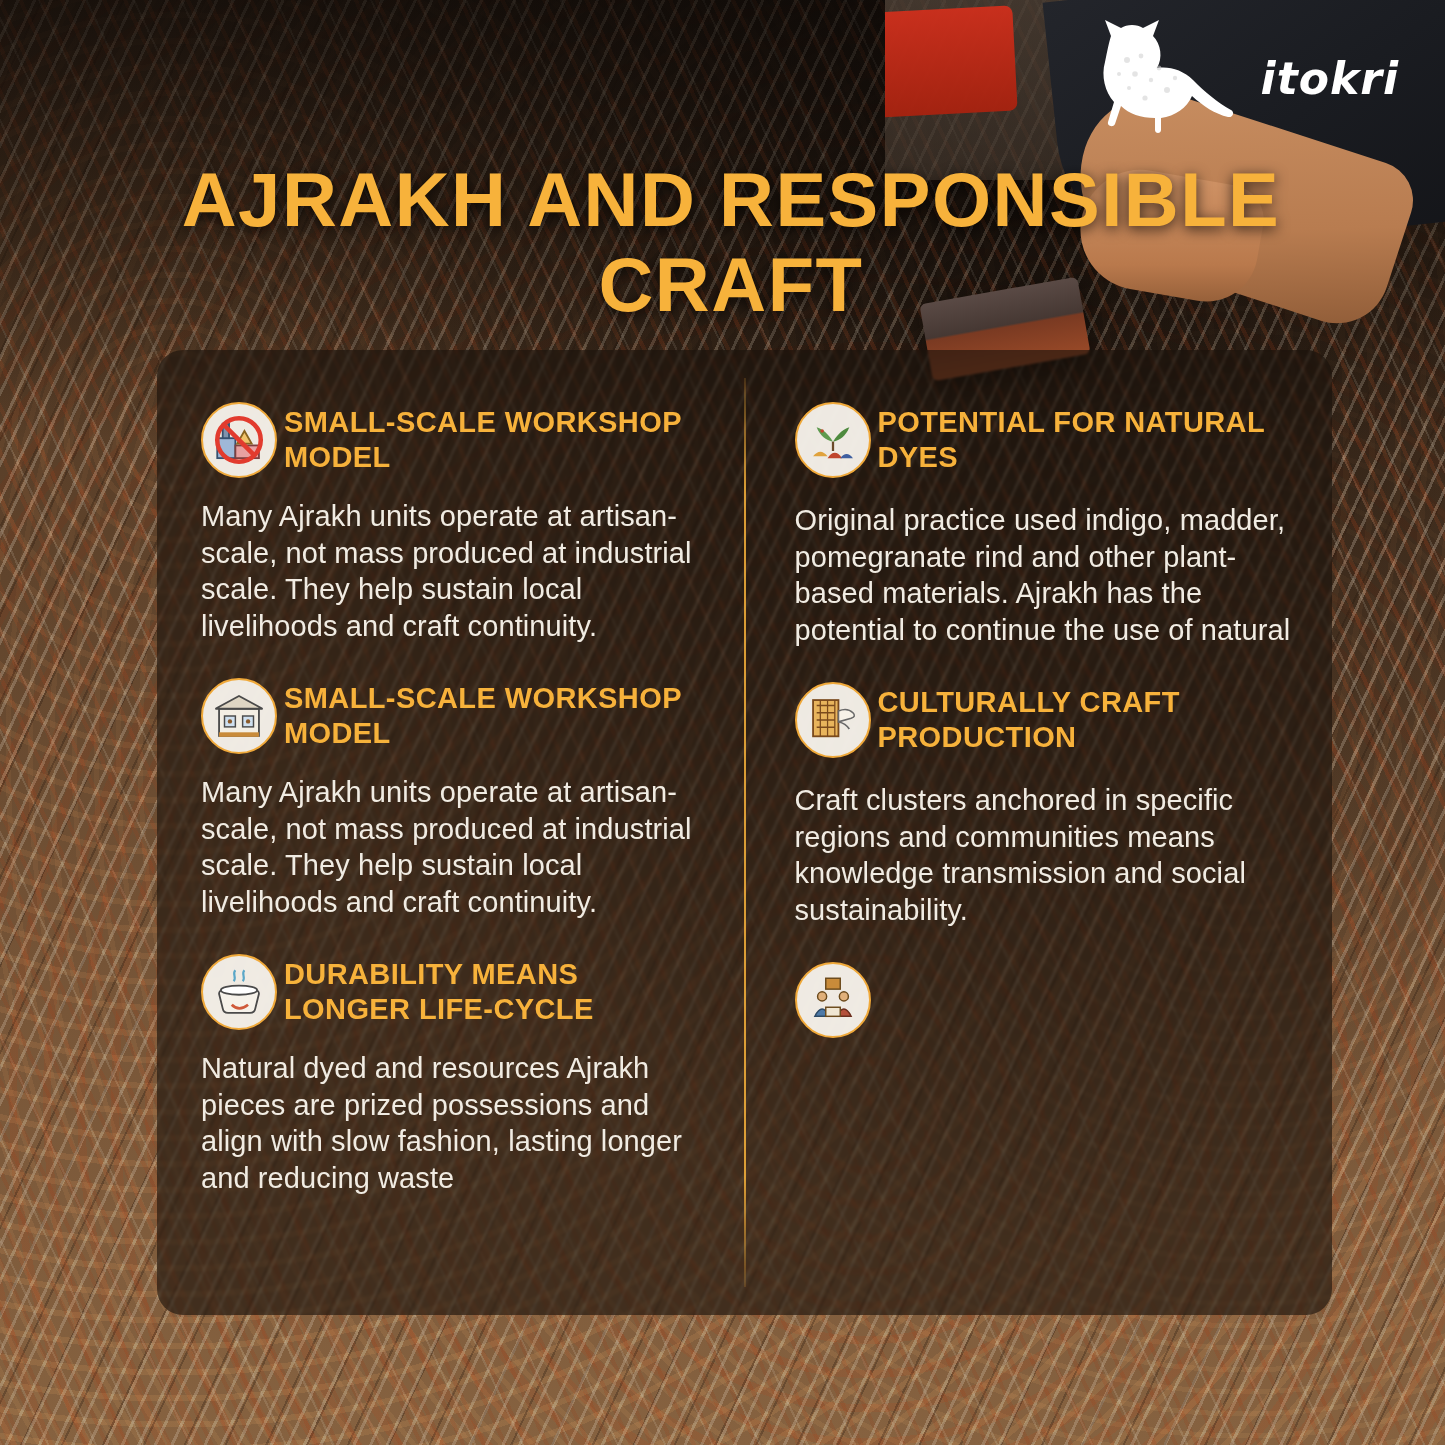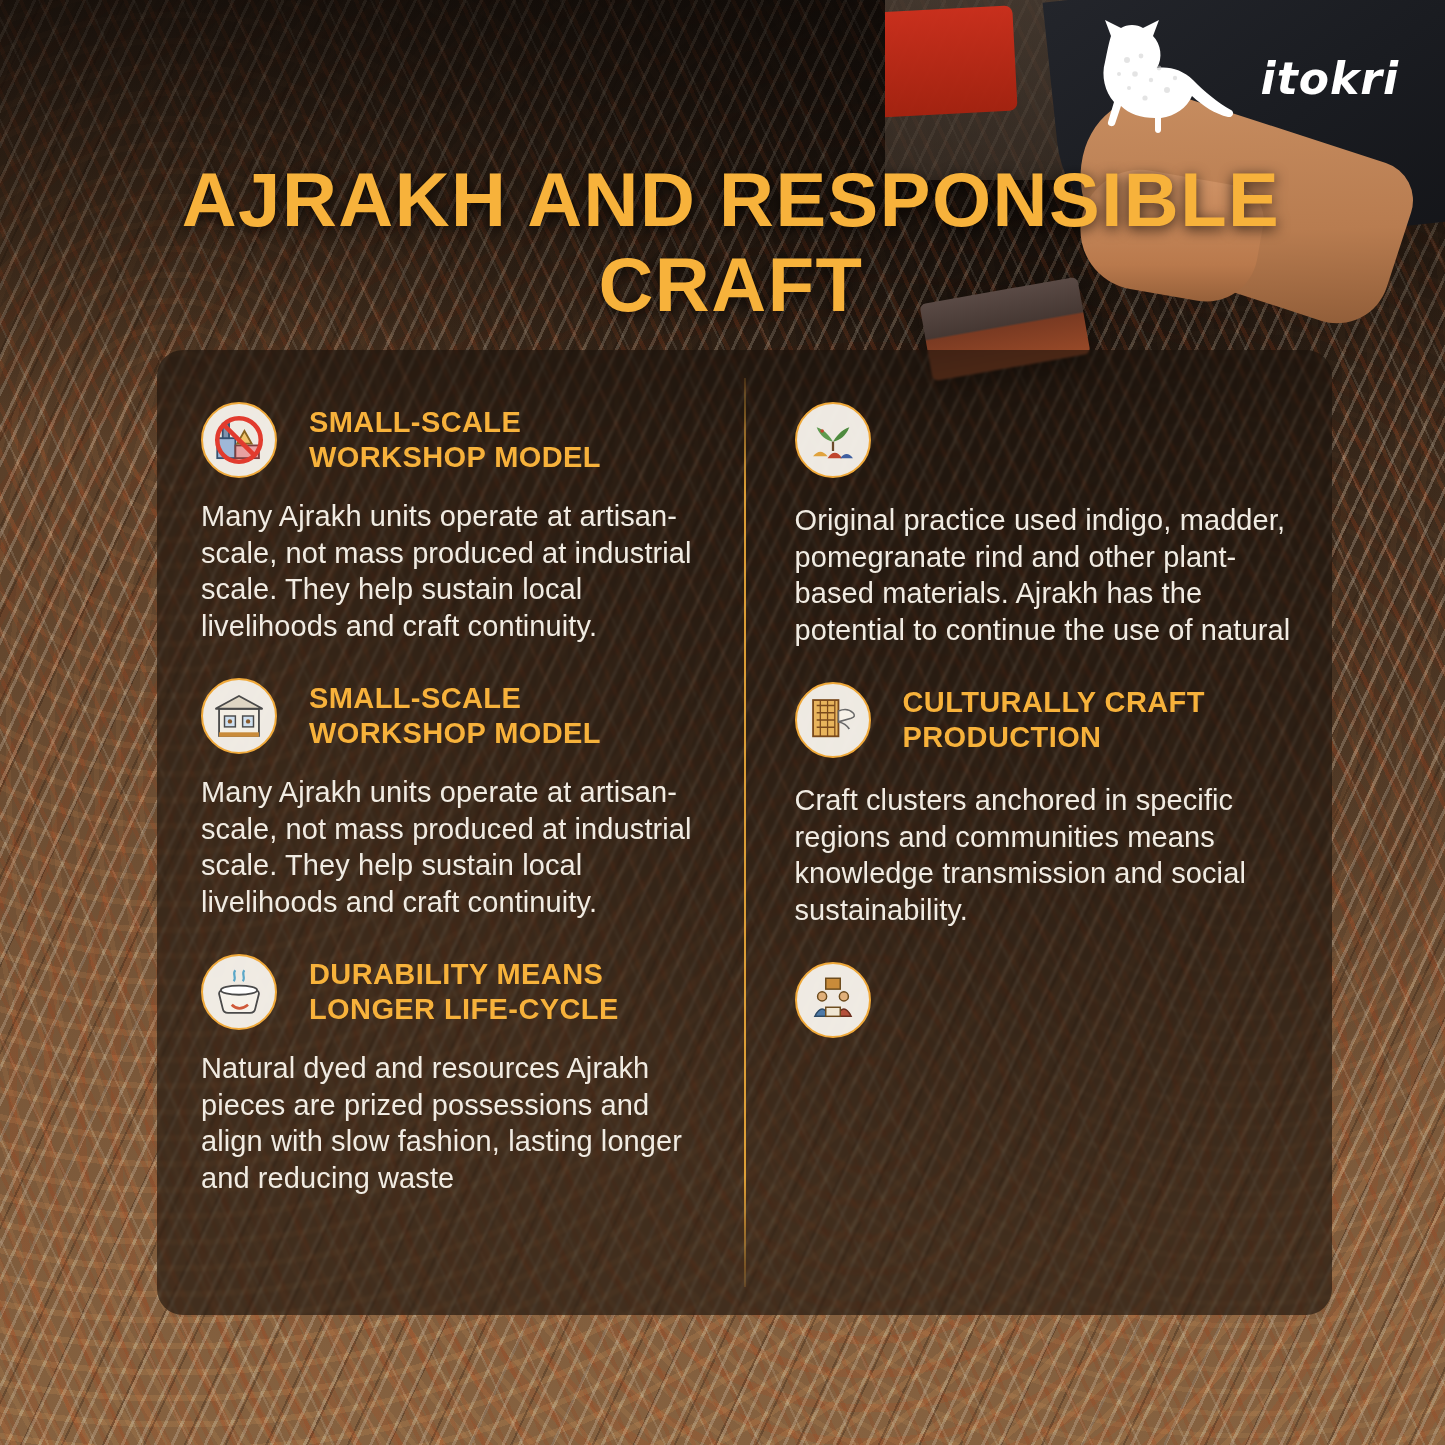--- a/index.html
+++ b/index.html
@@ -142,21 +142,21 @@
     width: 50%;
     padding: 52px 44px 30px 44px;
     display: flex; flex-direction: column;
     gap: 34px;
   }
   .col.left { padding-left: 44px; padding-right: 48px; }
   .col.right { padding-left: 50px; padding-right: 40px; }
 
   .item { }
   .item-head {
-    display: flex; align-items: center; gap: 32px;
+    display: flex; align-items: center; gap: 7px;
   }
   .icon-circle {
     flex: 0 0 auto;
     width: 76px; height: 76px;
     border-radius: 50%;
     border: 2px solid #f0a93a;
     background: rgba(250,246,238,0.95);
     display: flex; align-items: center; justify-content: center;
     overflow: hidden;
   }
@@ -287,20 +287,21 @@
             <svg viewBox="0 0 64 64" xmlns="http://www.w3.org/2000/svg">
               <path d="M32 34 C26 24 20 20 14 18 C18 28 24 32 32 34 Z" fill="#5e9a4e"></path>
               <path d="M32 34 C38 24 44 20 50 18 C46 28 40 32 32 34 Z" fill="#4e8a3e"></path>
               <line x1="32" y1="34" x2="32" y2="44" stroke="#6b4a2a" stroke-width="2.5"></line>
               <path d="M10 50 q8 -10 16 0 z" fill="#e0a23c"></path>
               <path d="M26 52 q8 -12 16 0 z" fill="#c0452c"></path>
               <path d="M40 52 q7 -9 14 0 z" fill="#3f5fa0"></path>
               <circle cx="20" cy="22" r="2" fill="#c0452c"></circle>
             </svg>
           </span>
+          <span class="item-title">POTENTIAL FOR NATURAL DYES</span>
         </div>
         <p class="item-body">Original practice used indigo, madder, pomegranate rind and other plant-based materials. Ajrakh has the potential to continue the use of natural</p>
       </div>
 
       <div class="item">
         <div class="item-head">
           <span class="icon-circle">
             <svg viewBox="0 0 64 64" xmlns="http://www.w3.org/2000/svg">
               <rect x="10" y="10" width="28" height="40" fill="#e8b45c" stroke="#7a4a1c" stroke-width="2"></rect>
               <g stroke="#7a4a1c" stroke-width="1.4" fill="none">

